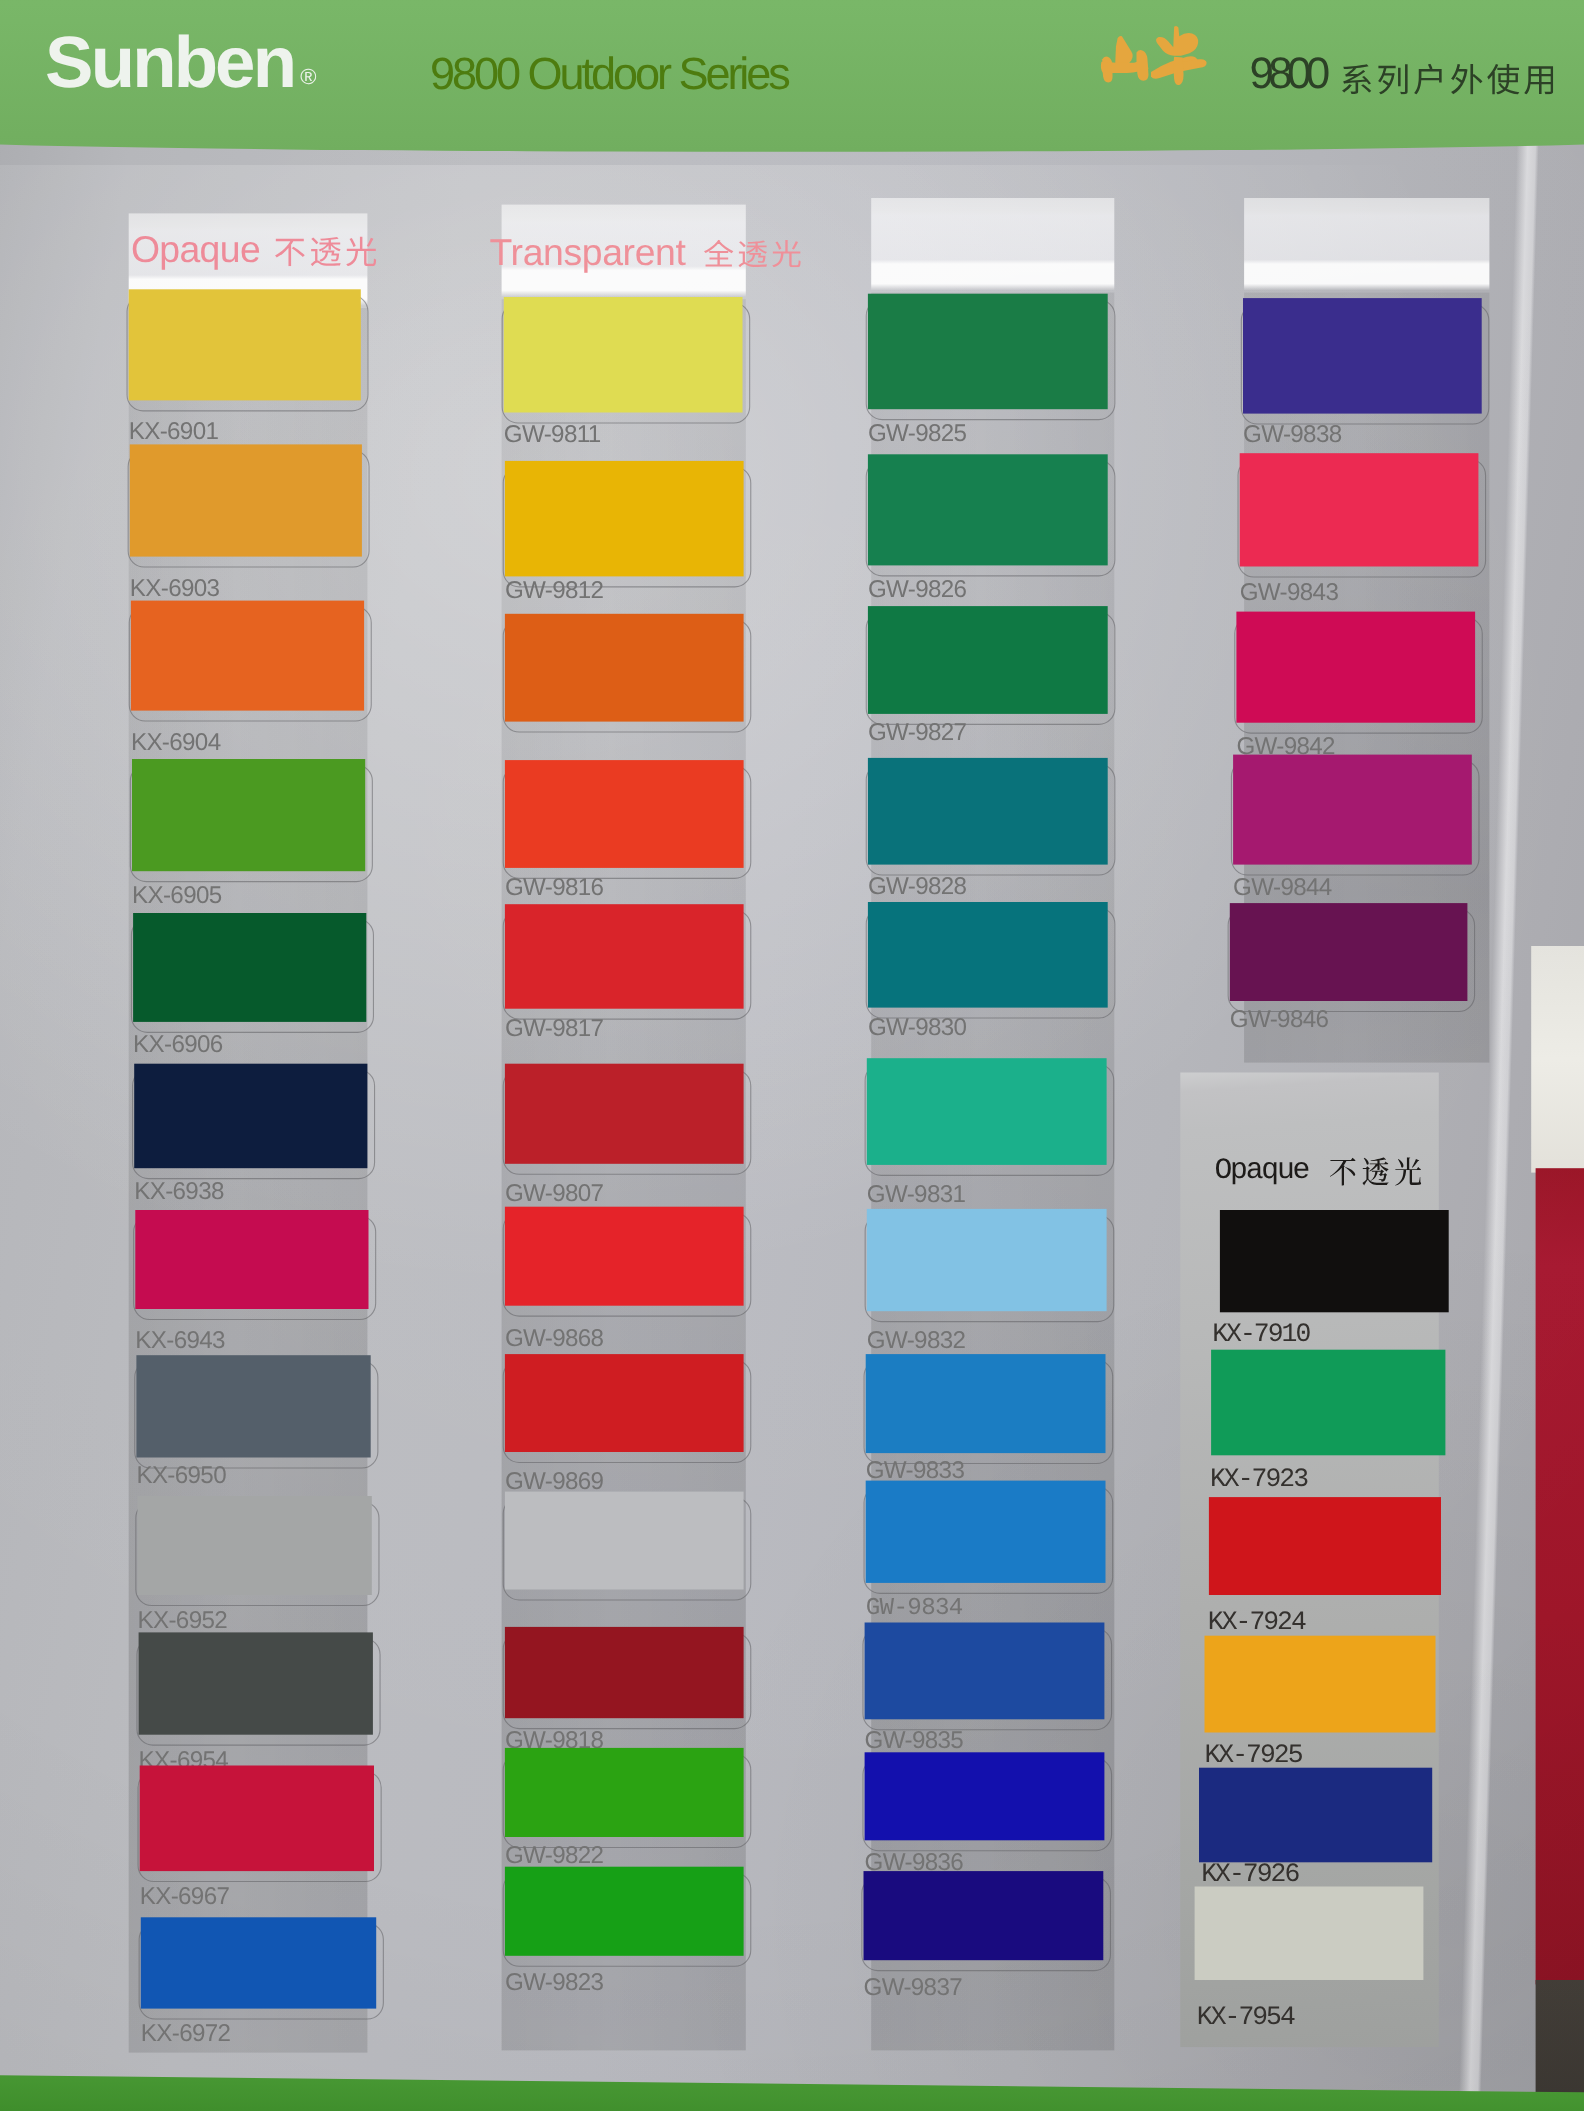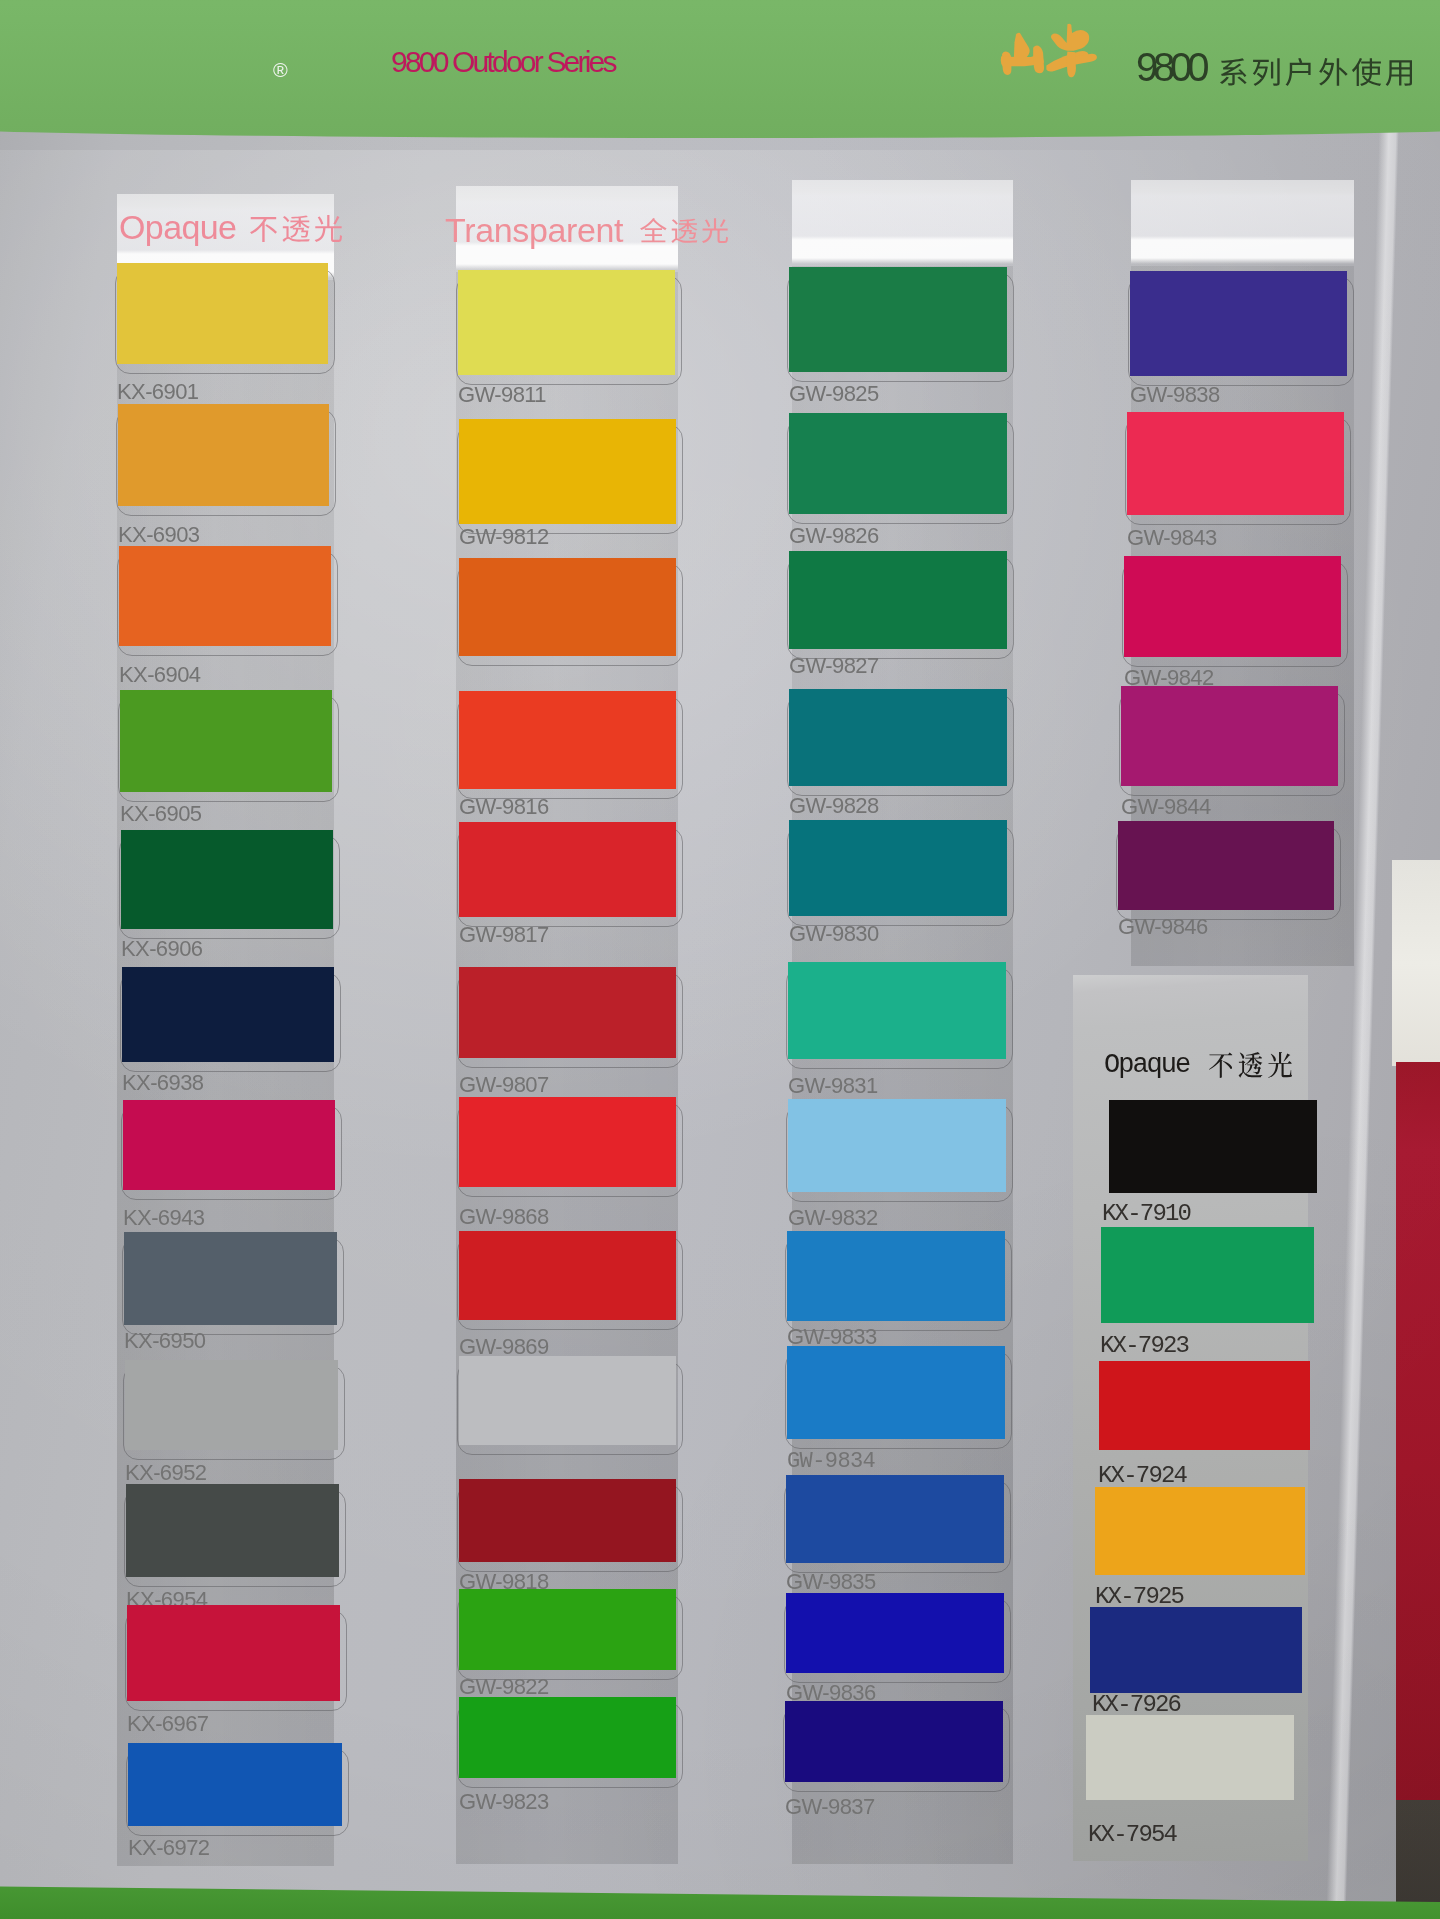--- a/index.html
+++ b/index.html
@@ -24,21 +24,21 @@
 .card-edge{position:absolute;left:1384px;top:-40px;width:90px;height:2020px;
   background:linear-gradient(90deg,rgba(255,255,255,0) 0px,rgba(253,253,254,.55) 10px,rgba(236,236,238,.55) 17px,rgba(220,220,224,.25) 19px,rgba(220,220,224,0) 20px);
   transform:rotate(1.7deg);transform-origin:top left;pointer-events:none;}
 
 .hdr{position:absolute;left:0;top:0;width:1440px;height:140px;overflow:hidden;}
 .hdr-bg{position:absolute;left:-110px;top:-60px;width:1660px;height:198px;
   background:linear-gradient(180deg,#75b263 0%,#79b768 32%,#71ae5f 100%);
   border-radius:0 0 50% 50%/0 0 13px 13px;}
 .brand{position:absolute;left:41px;top:18px;font-size:66px;font-weight:bold;color:#eef3ed;letter-spacing:-2.6px;}
 .brand-r{position:absolute;left:273px;top:60px;font-size:20px;color:#eef3ed;font-weight:normal;line-height:1;}
-.series-en{position:absolute;left:391px;top:47px;font-size:30px;color:#be185d;letter-spacing:-2.8px;line-height:1;}
+.series-en{position:absolute;left:391px;top:47px;font-size:41px;color:#4d7c0f;letter-spacing:-2.8px;line-height:1;}
 .logo{position:absolute;left:987px;top:22px;width:125px;height:70px;}
 .series-cn-num{position:absolute;left:1136px;top:47px;font-size:40px;color:#2c4126;letter-spacing:-5.2px;line-height:1;}
 .series-cn{position:absolute;left:1220px;top:58px;width:192px;height:28px;color:#2c4126;}
 
 .specbar{position:absolute;left:0;top:118px;width:1440px;height:82px;overflow:hidden;}
 .specbar-bg{position:absolute;left:-110px;top:0px;width:1660px;height:72px;
   background:linear-gradient(180deg,#cfd0d3 0%,#d7d8db 42%,#d0d1d4 100%);
   border-radius:50% 50% 0 0/16px 16px 0 0;}
 .specbar-line{position:absolute;left:-110px;top:66px;width:1660px;height:6px;background:#6fa956;
   border-radius:50% 50% 50% 50%/7px 7px 7px 7px;}
@@ -64,20 +64,21 @@
  <div class="card"></div>
  <div class="paperglow"></div>
  <div class="bg-white-r"></div>
  <div class="bg-red"></div>
  <div class="bg-dark"></div>
  <div class="card-edge"></div>
  <div class="vign"></div>
 
  <div class="hdr">
   <div class="hdr-bg"></div>
+  <div class="brand">Sunben</div>
   <div class="brand-r">®</div>
   <div class="series-en">9800 Outdoor Series</div>
   <div class="logo"><svg viewBox="0 0 160 90" width="125" height="70">
           <g fill="#e5a63e">
             <path d="M37,16 Q39,13 42,14 L53,32 Q56,37 53,42 L47,50 L34,50 L35,26 Z"></path>
             <path d="M19,41 Q22,36 27,39 Q31,42 31,49 L31,61 Q31,68 26,68 Q21,68 20,61 L19,51 Z"></path>
             <path d="M18,44 L36,45 L56,45 Q64,43 70,40 L73,52 Q62,56 48,57 L20,57 Q16,53 18,44 Z"></path>
             <path d="M59,33 Q63,28 68,32 Q72,36 72,43 L73,59 Q73,66 67,66 Q61,66 60,58 L59,44 Z"></path>
           </g>
           <g fill="#e5a63e">

